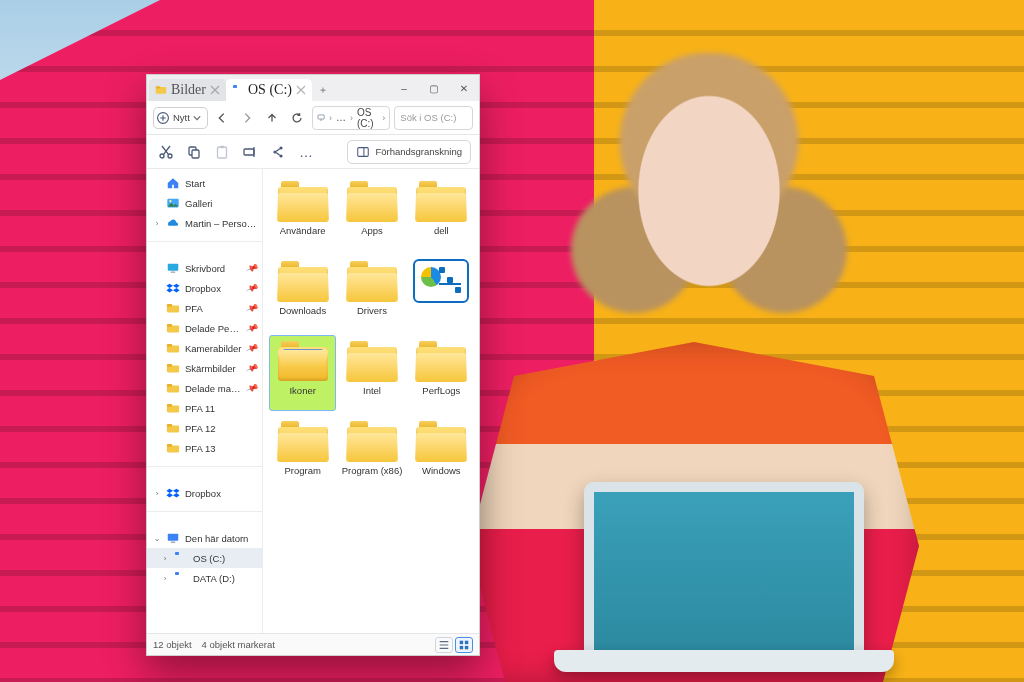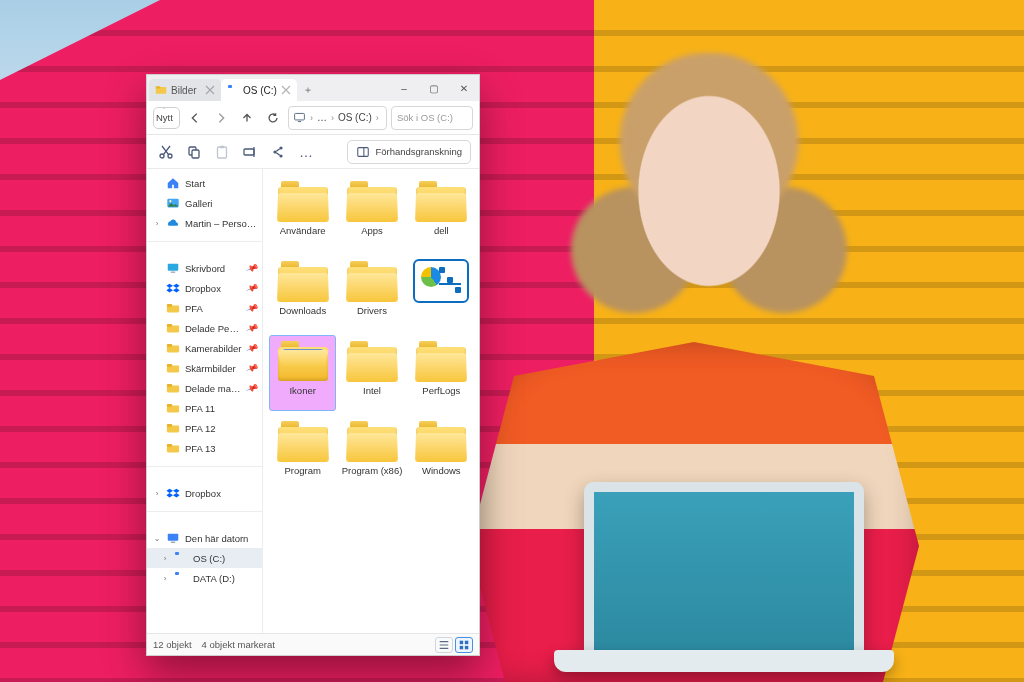--- a/index.html
+++ b/index.html
@@ -81,21 +81,21 @@
 }
 .tab {
   display: flex; align-items: center; gap: 4px;
   height: 22px; padding: 0 6px;
   background: #e3e4e8; border-radius: 5px 5px 0 0;
   max-width: 100px; min-width: 72px;
   color: #555; cursor: default;
 }
 .tab.active { background: #fff; color: #222; }
 .tab .ticon { width: 12px; height: 12px; }
-.tab .ttitle { flex: 1; white-space: nowrap; overflow: hidden; text-overflow: ellipsis; font-size: 10px; }
+.tab .ttitle { flex: 1; white-space: nowrap; overflow: hidden; text-overflow: ellipsis; font-size: 14px; font-family: Liberation Serif, serif; }
 .tab .tclose { width: 10px; height: 10px; opacity: .55; }
 .newtab {
   width: 22px; height: 22px; display: flex; align-items: center; justify-content: center;
   color: #666;
 }
 .winbtns { margin-left: auto; display: flex; height: 26px; }
 .winbtns > div {
   width: 30px; display: flex; align-items: center; justify-content: center;
   color: #555;
 }
@@ -105,21 +105,21 @@
   display: flex; align-items: center; gap: 4px;
   height: 34px; padding: 3px 6px; background: #fff;
   border-bottom: 1px solid #e6e6e6;
 }
 .navbtn {
   width: 22px; height: 22px; display: flex; align-items: center; justify-content: center;
   border-radius: 4px; color: #555;
 }
 .navbtn.newpill {
   width: auto; padding: 0 6px 0 2px; gap: 3px; border: 1px solid #d0d0d0;
-  border-radius: 5px; font-size: 9.5px; color: #444; flex-direction: column;
+  border-radius: 5px; font-size: 9.5px; color: #444;
 }
 .addrbar {
   flex: 1; height: 24px; background: #fff; border: 1px solid #d7d7d7;
   border-radius: 4px; display: flex; align-items: center; padding: 0 4px;
   gap: 4px; color: #444; font-size: 10px;
 }
 .addrbar .chev { color: #888; font-size: 9px; }
 .searchbox {
   width: 82px; height: 24px; border: 1px solid #d7d7d7; border-radius: 4px;
   display: flex; align-items: center; padding: 8px 5px; color: #9a9a9a; font-size: 9.5px;
@@ -166,21 +166,21 @@
 .content {
   flex: 1; overflow: auto; padding: 6px 4px 4px 6px;
   display: grid; grid-template-columns: repeat(3, 1fr);
   grid-auto-rows: 76px; gap: 4px 2px; align-content: start;
 }
 .fitem {
   display: flex; flex-direction: column; align-items: center; justify-content: flex-start;
   padding: 3px 2px 0 2px; border: 1px solid transparent; border-radius: 3px;
   font-size: 9.5px; color: #333; text-align: center; cursor: default;
 }
-.fitem.selected { background: #f0abfc; border-color: #7fb6f5; }
+.fitem.selected { background: #bef264; border-color: #7fb6f5; }
 .fitem .flabel { margin-top: 2px; max-width: 90px; overflow: hidden; text-overflow: ellipsis; white-space: nowrap; }
 
 
 .foldericon { width: 56px; height: 44px; position: relative; }
 .foldericon .ftab {
   position: absolute; left: 6px; top: 2px; width: 18px; height: 8px;
   background: linear-gradient(#f7cf5c, #e9b226); border-radius: 2px 2px 0 0;
 }
 .foldericon .fbody {
   position: absolute; left: 3px; top: 8px; right: 3px; bottom: 2px;

